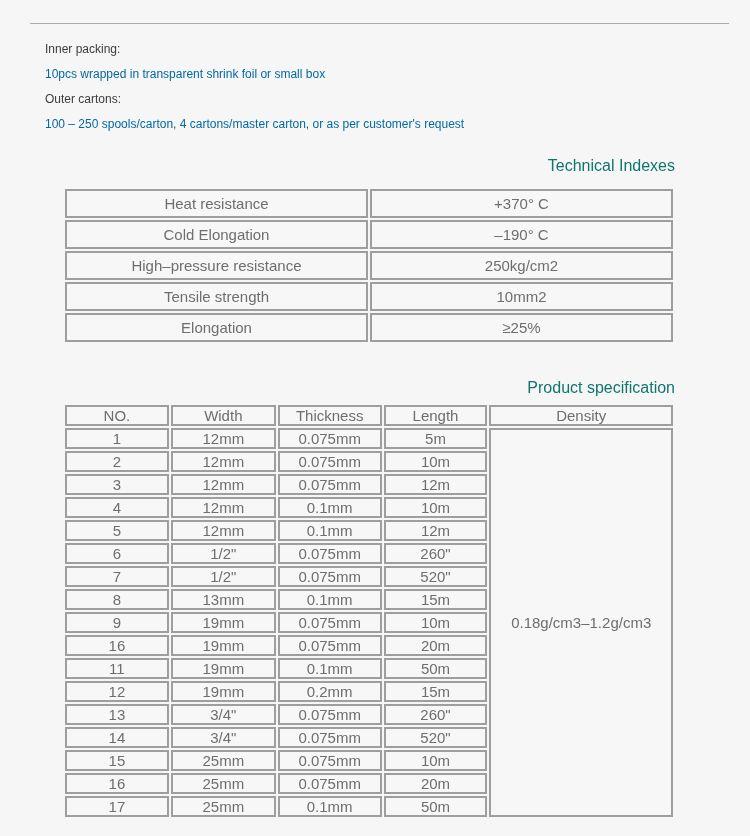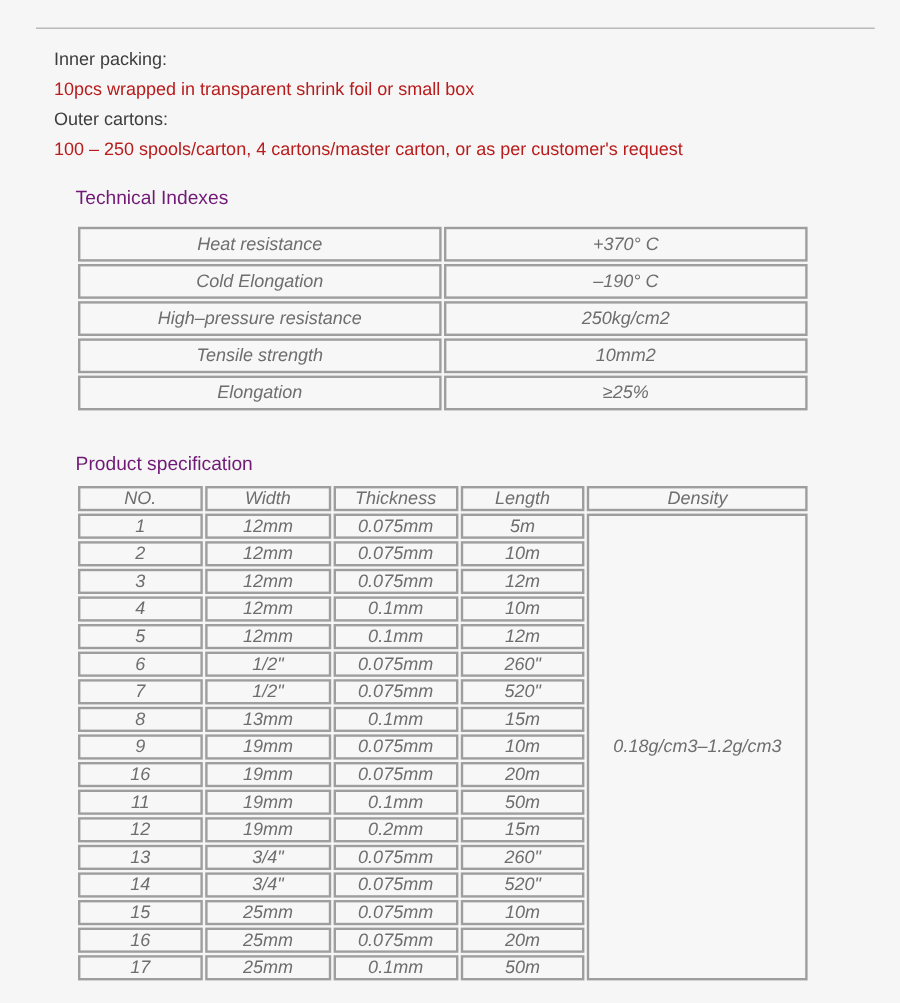--- a/index.html
+++ b/index.html
@@ -17,45 +17,44 @@
     top: 23px;
     width: 699px;
     height: 1px;
     background: #ababab;
   }
   .packing {
     padding: 37px 0 0 45px;
   }
   .packing p {
     margin: 0;
-    font-size: 15px;
+    font-size: 12px;
     line-height: 25px;
   }
   .packing .label { color: #3d3d3d; }
-  .packing .desc  { color: #b91c1c; }
+  .packing .desc  { color: #0369a1; }
 
   h2.section-title {
     width: 612px;
     margin: 0 0 0 63px;
-    text-align: left;
+    text-align: right;
     font-size: 16px;
     font-weight: 400;
-    color: #701a75;
+    color: #0f766e;
     line-height: 19px;
   }
   #tech-title { margin-top: 19px; }
   #spec-title { margin-top: 34px; }
 
   table {
     border-collapse: separate;
     border-spacing: 2px;
     margin-left: 63px;
     width: 612px;
     table-layout: fixed;
-    font-style: italic;
   }
   #tech-table { margin-top: 12px; }
   #spec-table { margin-top: 6px; }
   td, th {
     background: #f7f7f7;
     border: 2px solid #9e9e9e;
     text-align: center;
     vertical-align: middle;
     color: #6e6e6e;
     font-size: 15px;

